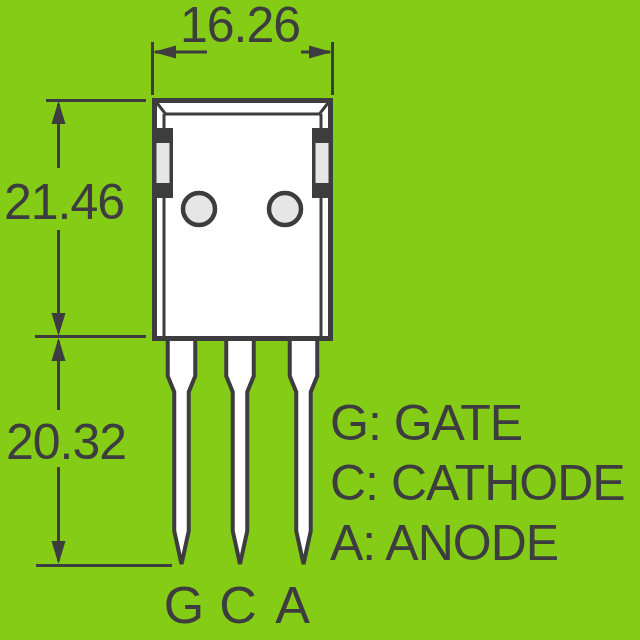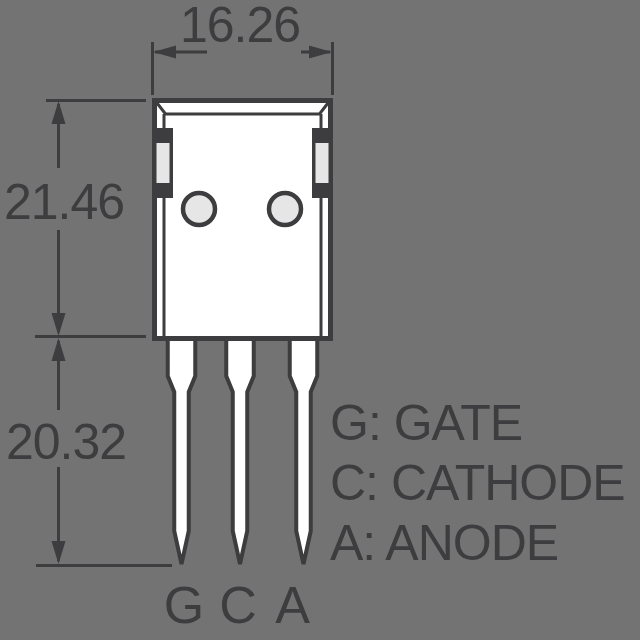--- a/index.html
+++ b/index.html
@@ -4,21 +4,21 @@
 <style>
   html, body {
     margin: 0;
     padding: 0;
     background: #ffffff;
   }
   #canvas {
     position: relative;
     width: 640px;
     height: 640px;
-    background: #737373;
+    background: #84cc16;
     overflow: hidden;
   }
   svg {
     display: block;
   }
   .line-col { stroke: #3d3d3f; }
   .fill-col { fill: #3d3d3f; }
   .dim-text, .pin-text, .legend-text {
     font-family: "Liberation Sans", sans-serif;
     fill: #3d3d3f;

